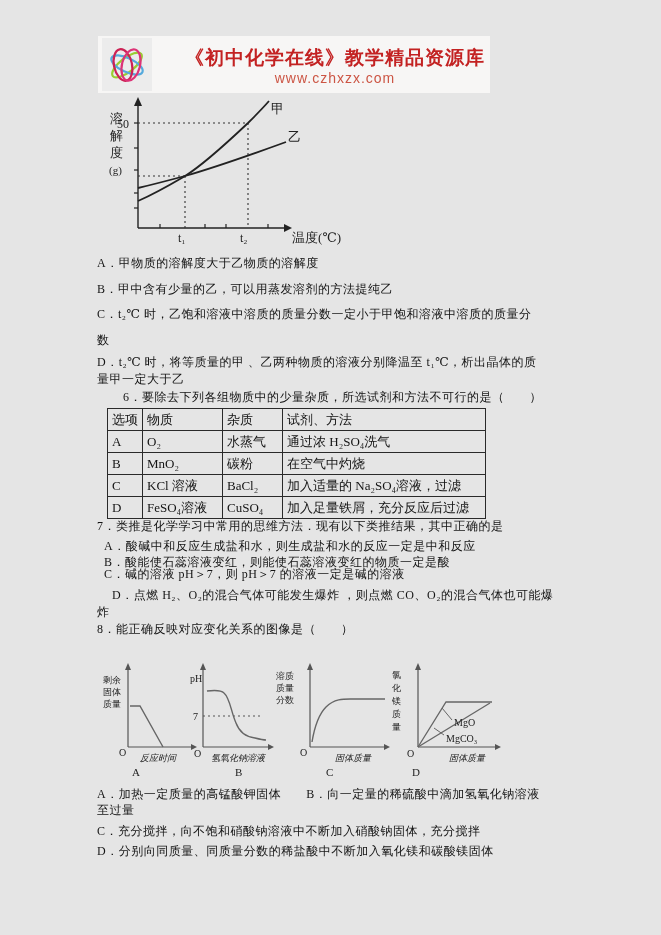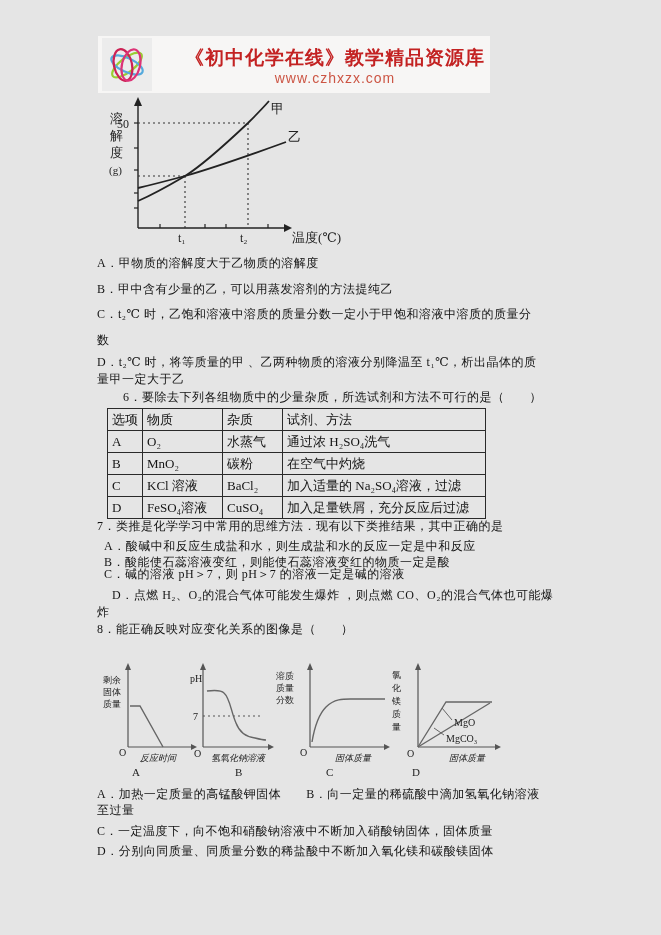--- a/index.html
+++ b/index.html
@@ -205,16 +205,16 @@
       <text x="359" y="66" font-size="10">MgO</text>
       <text x="351" y="82" font-size="10">MgCO₃</text>
       <text x="312" y="97" font-size="10">O</text>
       <text x="372" y="101" font-size="9" text-anchor="middle" font-style="italic">固体质量</text>
       <text x="317" y="116" font-size="11">D</text>
     </g>
   </svg>
 
   <div class="tl" style="left:97px;top:786px;">A．加热一定质量的高锰酸钾固体　　B．向一定量的稀硫酸中滴加氢氧化钠溶液</div>
   <div class="tl" style="left:97px;top:802px;">至过量</div>
-  <div class="tl" style="left:97px;top:823px;">C．一定温度下，向不饱和硝酸钠溶液中不断加入硝酸钠固体，固体质量</div>
+  <div class="tl" style="left:97px;top:823px;">C．充分搅拌，向不饱和硝酸钠溶液中不断加入硝酸钠固体，充分搅拌</div>
   <div class="tl" style="left:97px;top:843px;">D．分别向同质量、同质量分数的稀盐酸中不断加入氧化镁和碳酸镁固体</div>
 
 </div>
 
 </body></html>

